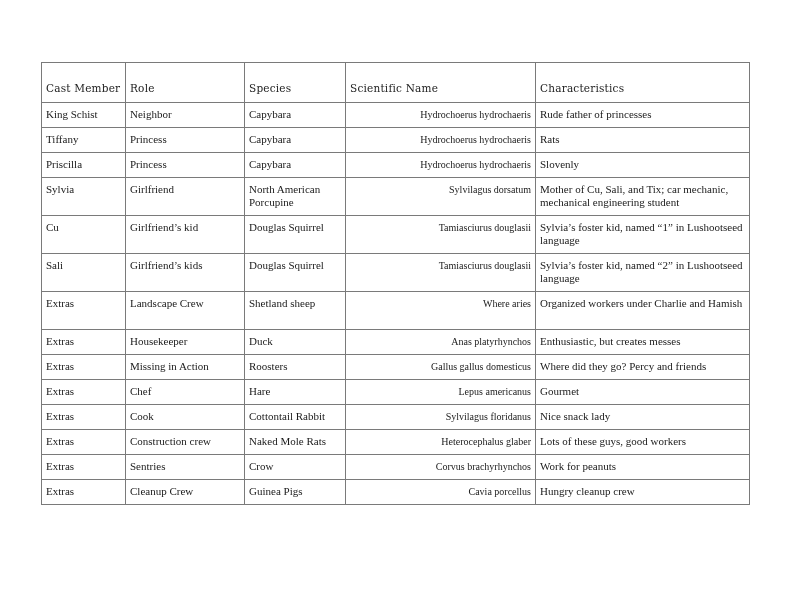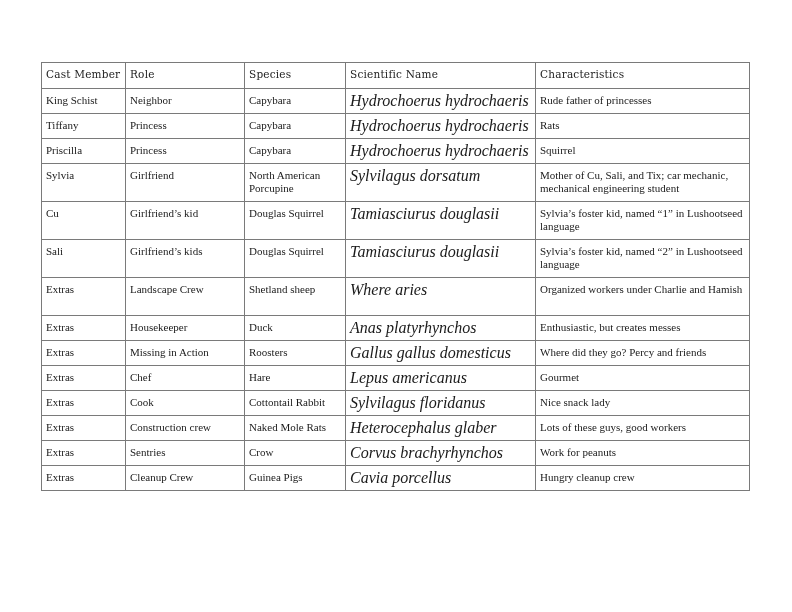--- a/index.html
+++ b/index.html
@@ -26,26 +26,26 @@
       vertical-align: top;
       text-align: left;
       line-height: 13px;
     }
     table.cast th {
       font-weight: normal;
       font-family: "DejaVu Serif", serif;
       font-size: 10.5px;
       letter-spacing: 0.2px;
       height: 17px;
-      padding-top: 5px;
+      padding-top: 19px;
       color: #222;
     }
     table.cast td { height: 16px; padding-top: 5px; }
     table.cast tr.tall td { height: 29px; }
-    table.cast td.sci { font-style: italic; font-size: 16px; }
+    table.cast td.sci { font-size: 10px; text-align: right; }
   </style>
 </head>
 <body>
 
 <div class="page">
   <table class="cast">
     <colgroup>
       <col class="c1">
         <col class="c2">
         <col class="c3">
@@ -74,21 +74,21 @@
         <td>Princess</td>
         <td>Capybara</td>
         <td class="sci">Hydrochoerus hydrochaeris</td>
         <td>Rats</td>
       </tr>
       <tr>
         <td>Priscilla</td>
         <td>Princess</td>
         <td>Capybara</td>
         <td class="sci">Hydrochoerus hydrochaeris</td>
-        <td>Squirrel</td>
+        <td>Slovenly</td>
       </tr>
       <tr class="tall">
         <td>Sylvia</td>
         <td>Girlfriend</td>
         <td>North American Porcupine</td>
         <td class="sci">Sylvilagus dorsatum</td>
         <td>Mother of Cu, Sali, and Tix; car mechanic, mechanical engineering student</td>
       </tr>
       <tr class="tall">
         <td>Cu</td>

